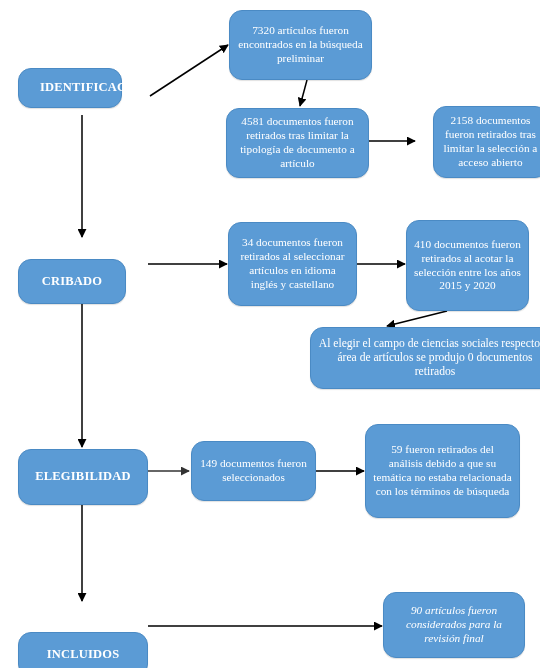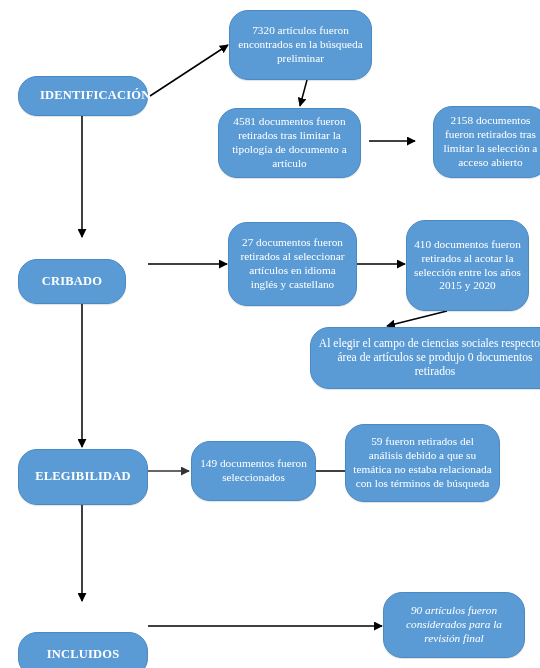--- a/index.html
+++ b/index.html
@@ -25,21 +25,21 @@
     top: 0;
     width: 540px;
     height: 668px;
     pointer-events: none;
   }
   .node {
     position: absolute;
     box-sizing: border-box;
     background: #5B9BD5;
     border: 1px solid #4a8ac4;
-    border-radius: 19px;
+    border-radius: 13px;
     color: #ffffff;
     display: flex;
     align-items: center;
     justify-content: center;
     text-align: center;
     line-height: 1.22;
     padding: 3px 7px;
     box-shadow: 0 1px 1px rgba(0,0,0,0.12);
   }
   .node .txt {
@@ -91,65 +91,65 @@
 
     <line x1="148" y1="471" x2="189" y2="471" stroke="#333333" stroke-width="1.5" marker-end="url(#arrowgray)"></line>
 
     <line x1="316" y1="471" x2="364" y2="471" stroke="#000000" stroke-width="1.5" marker-end="url(#arrow)"></line>
 
     <line x1="82" y1="492" x2="82" y2="601" stroke="#000000" stroke-width="1.5" marker-end="url(#arrow)"></line>
 
     <line x1="148" y1="626" x2="382" y2="626" stroke="#000000" stroke-width="1.5" marker-end="url(#arrow)"></line>
   </svg>
 
-  <div class="node stage" style="left:18px; top:76px; width:130px; height:40px;padding-left:21px;">
+  <div class="node stage" style="left:18px; top:68px; width:104px; height:40px;padding-left:21px;">
     <span class="txt">IDENTIFICACIÓN</span>
   </div>
 
   <div class="node stage" style="left:18px; top:239px; width:108px; height:45px;margin-top:20px;">
     <span class="txt">CRIBADO</span>
   </div>
 
   <div class="node stage" style="left:18px; top:449px; width:130px; height:56px;">
     <span class="txt">ELEGIBILIDAD</span>
   </div>
 
   <div class="node stage" style="left:18px; top:632px; width:130px; height:45px;">
     <span class="txt">INCLUIDOS</span>
   </div>
 
   <div class="node detail" style="left:229px; top:10px; width:143px; height:70px;">
     <span class="txt">7320 artículos fueron encontrados en la búsqueda preliminar</span>
   </div>
 
-  <div class="node detail" style="left:218px; top:108px; width:143px; height:70px;">
+  <div class="node detail" style="left:226px; top:108px; width:143px; height:70px;">
     <span class="txt">4581 documentos fueron retirados tras limitar la tipología de documento a artículo</span>
   </div>
 
   <div class="node detail" style="left:416px; top:106px; width:115px; height:72px;margin-left:17px;">
     <span class="txt">2158 documentos fueron retirados tras limitar la selección a acceso abierto</span>
   </div>
 
   <div class="node detail" style="left:228px; top:222px; width:129px; height:84px;">
-    <span class="txt">27 documentos fueron retirados al seleccionar artículos en idioma inglés y castellano</span>
+    <span class="txt">34 documentos fueron retirados al seleccionar artículos en idioma inglés y castellano</span>
   </div>
 
   <div class="node detail" style="left:406px; top:220px; width:123px; height:91px;text-align:center;">
     <span class="txt">410 documentos fueron retirados al acotar la selección entre los años 2015 y 2020</span>
   </div>
 
   <div class="node detail-wide" style="left:270px; top:327px; width:250px; height:62px;margin-left:40px;">
     <span class="txt">Al elegir el campo de ciencias sociales respecto al área de artículos se produjo 0 documentos retirados</span>
   </div>
 
   <div class="node detail" style="left:191px; top:441px; width:125px; height:60px;">
     <span class="txt">149 documentos fueron seleccionados</span>
   </div>
 
-  <div class="node detail" style="left:345px; top:424px; width:155px; height:78px;">
+  <div class="node detail" style="left:365px; top:424px; width:155px; height:94px;">
     <span class="txt">59 fueron retirados del análisis debido a que su temática no estaba relacionada con los términos de búsqueda</span>
   </div>
 
   <div class="node detail" style="left:383px; top:592px; width:142px; height:66px;font-style:italic;">
     <span class="txt">90 artículos fueron considerados para la revisión final</span>
   </div>
 
 </div>
 
 </body></html>

